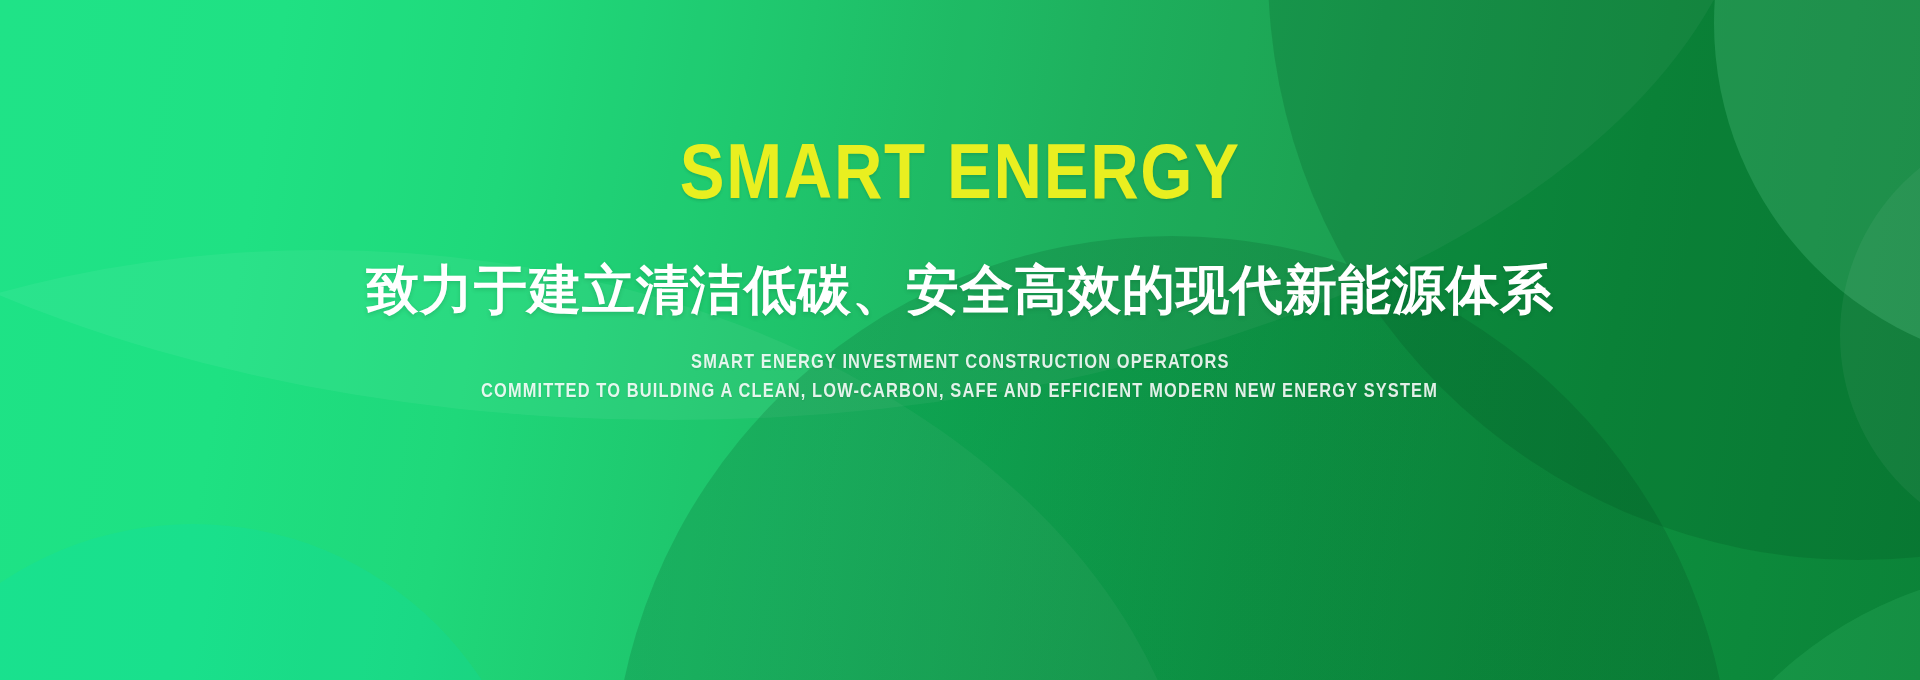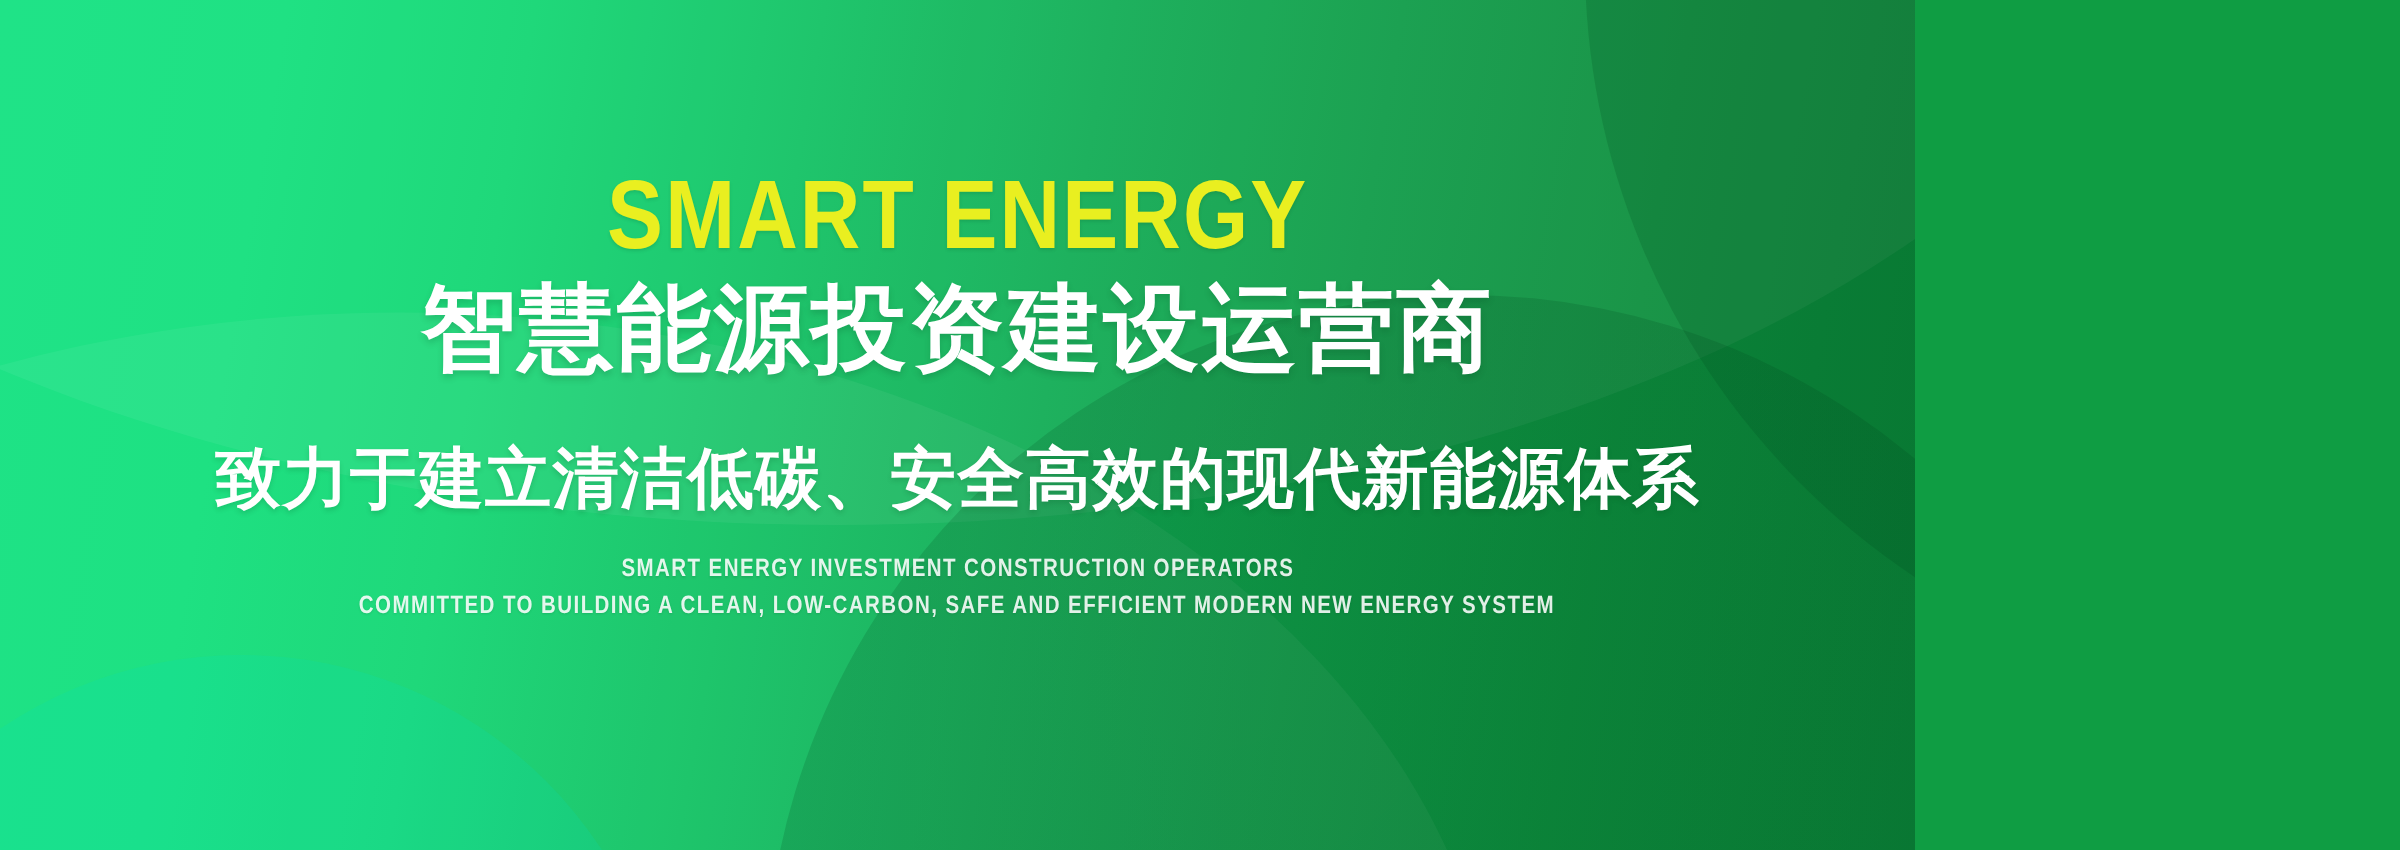--- a/index.html
+++ b/index.html
@@ -6,21 +6,21 @@
 
   html, body {
     width:1920px; height:680px;
     background:#0f9d43;
     font-family:"Liberation Sans", sans-serif;
     overflow:hidden;
   }
 
   #banner {
     position:relative;
-    width:1532px;
+    width:1920px;
     height:680px;
     overflow:hidden;
     background:linear-gradient(100deg,
         #12e281 0%,
         #12e07c 14%,
         #13d673 26%,
         #12c264 40%,
         #11ad55 54%,
         #0f9c48 68%,
         #0d8f3e 82%,
@@ -167,21 +167,20 @@
   <div class="shape circle-dark-main"></div>
   <div class="shape circle-light-topright"></div>
   <div class="shape circle-arc-right"></div>
   <div class="shape circle-teal-bottomleft"></div>
   <div class="shape circle-light-bottomright"></div>
 
   <div id="content">
 
     <div class="title-en">SMART ENERGY</div>
 
-    <div class="title-cn">智慧能源投资建设运营商</div>
 
     <div class="subtitle-cn">致力于建立清洁低碳、安全高效的现代新能源体系</div>
 
     <div class="caption caption-1">SMART ENERGY INVESTMENT CONSTRUCTION OPERATORS</div>
 
     <div class="caption caption-2">COMMITTED TO BUILDING A CLEAN, LOW-CARBON, SAFE AND EFFICIENT MODERN NEW ENERGY SYSTEM</div>
 
   </div>
 </div>
 

